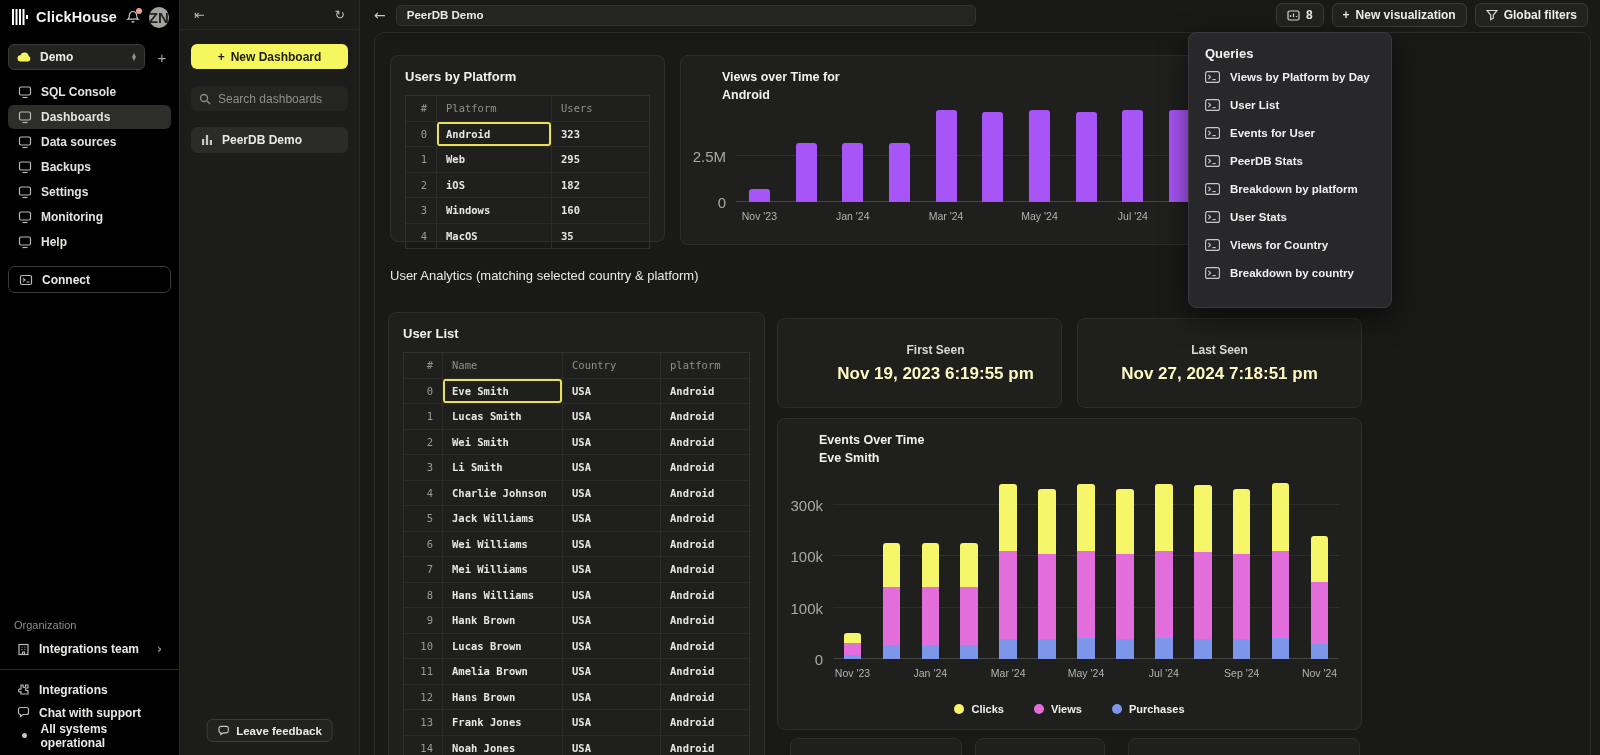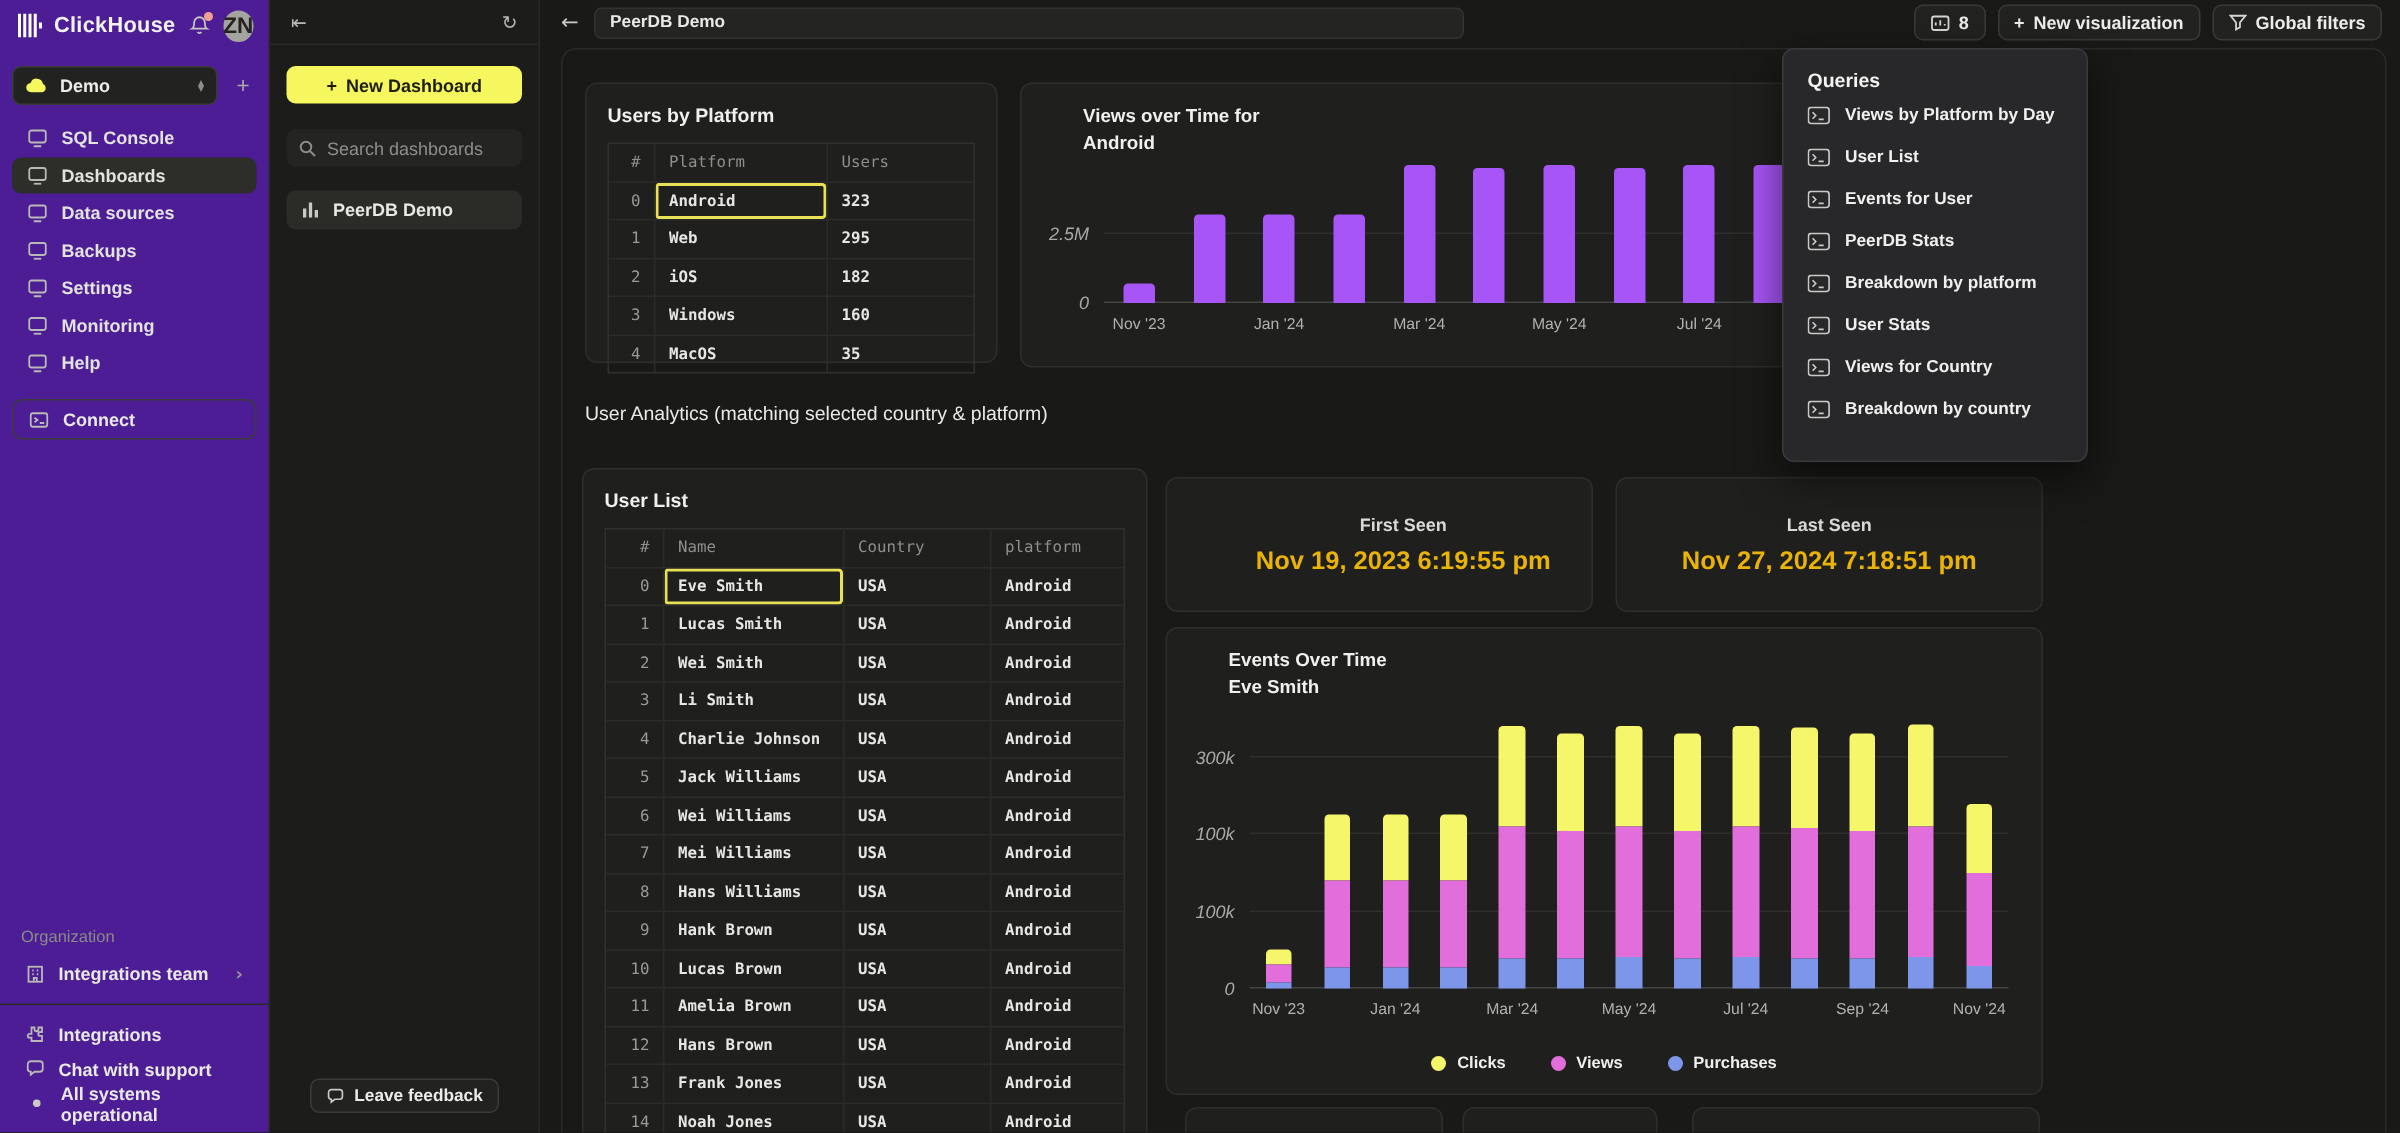--- a/index.html
+++ b/index.html
@@ -6,21 +6,21 @@
   html,body { width:1600px; height:755px; overflow:hidden; }
   body {
     background:#191917; color:#e8e8e4;
     font-family:"Liberation Sans", sans-serif; font-size:12.5px;
     position:relative;
   }
   .glyph { font-family:"DejaVu Sans", sans-serif; }
 
   
   .sidebar { position:absolute; left:0; top:0; width:180px; height:755px;
-    background:#4c1d95; border-right:1px solid #292927; }
+    background:#000000; border-right:1px solid #292927; }
   .sb-header { height:34px; display:flex; align-items:center; padding:0 10px 0 12px; gap:7px; }
   .brand { font-weight:700; font-size:14.5px; color:#f2f2ef; letter-spacing:.2px; flex:1 1 auto; }
   .bell-wrap { position:relative; width:18px; height:18px; display:flex; align-items:center; justify-content:center; cursor:pointer; }
   .bell-dot { position:absolute; top:0px; right:0px; width:6px; height:6px; border-radius:50%; background:#f0a195; }
   .avatar { width:21px; height:21px; border-radius:50%; background:#a3a39f; color:#23231f;
     font-size:15px; font-weight:700; display:flex; align-items:center; justify-content:center; }
   .ws-row { margin:10px 8px 0 8px; display:flex; align-items:center; gap:8px; }
   .ws-select { flex:1 1 auto; height:26px; border:1px solid #3a3a37; background:#222220; border-radius:6px;
     display:flex; align-items:center; gap:8px; padding:0 8px; cursor:pointer; }
   .ws-name { flex:1 1 auto; font-weight:600; font-size:12px; color:#ececea; }
@@ -92,40 +92,40 @@
   .section-heading { position:absolute; left:30px; top:238px; font-size:13px; color:#e9e9e5; }
 
   
   .card-userlist { left:28px; top:282px; width:377px; height:470px; padding:13px 14px; }
 
   
   .card-first { left:417px; top:288px; width:285px; height:90px;padding-left:32px; }
   .card-last  { left:717px; top:288px; width:285px; height:90px; }
   .seen-inner { height:100%; display:flex; flex-direction:column; align-items:center; justify-content:center; gap:7px; }
   .seen-label { font-weight:700; font-size:12px; color:#d9d9d5; }
-  .seen-value { font-weight:700; font-size:17px; color:#eab308; }
+  .seen-value { font-weight:700; font-size:17px; color:#fef9c3; }
 
   
   .card-events { left:417px; top:388px; width:585px; height:312px; }
   .card-events .plot { position:absolute; left:55px; right:22px; top:55px; bottom:70px; }
   .legend { position:absolute; bottom:14px; left:0; right:0; display:flex; justify-content:center; gap:30px; }
   .legend-item { display:flex; align-items:center; gap:7px; }
   .legend-dot { width:10px; height:10px; border-radius:50%; }
   .legend-label { font-weight:700; font-size:11px; color:#f0f0ec; }
 
   
   .card-p1 { left:430px; top:708px; width:172px; height:60px; }
   .card-p2 { left:615px; top:708px; width:130px; height:60px; }
   .card-p3 { left:768px; top:708px; width:232px; height:60px; }
 
   
   .plot { position:absolute; }
   .gridline { position:absolute; left:0; right:0; height:1px; background:rgba(255,255,255,.07); }
   .gridline.baseline { background:rgba(255,255,255,.17); }
-  .ytick { position:absolute; right:calc(100% + 10px); transform:translateY(50%); font-size:12px; color:#a9a9a4;font-style:italic; }
+  .ytick { position:absolute; right:calc(100% + 10px); transform:translateY(50%); font-size:15px; color:#a9a9a4; }
   .bar { position:absolute; bottom:0; top:0; display:flex; flex-direction:column-reverse; }
   .seg { width:100%; }
   .bar .seg:last-child { border-radius:3px 3px 0 0; }
   .xtick { position:absolute; top:calc(100% + 8px); transform:translateX(-50%); font-size:10.5px; color:#b3b3ae; white-space:nowrap; }
 
   
   .dtable { margin-top:11px; border:1px solid #30302d; }
   .trow { display:grid; }
   .users-grid .trow { grid-template-columns:30px 115px 1fr; }
   .ulist-grid .trow { grid-template-columns:38px 120px 98px 1fr; }

